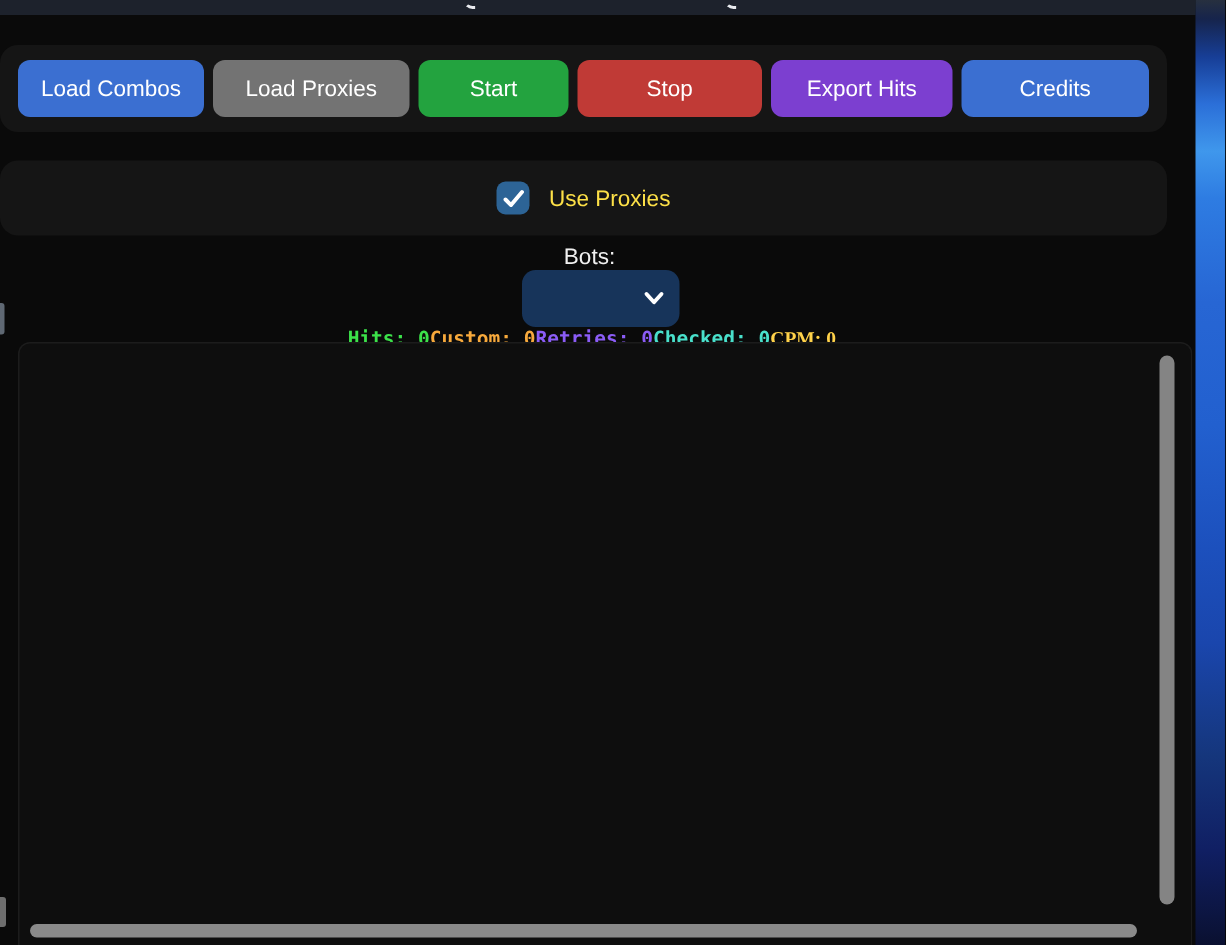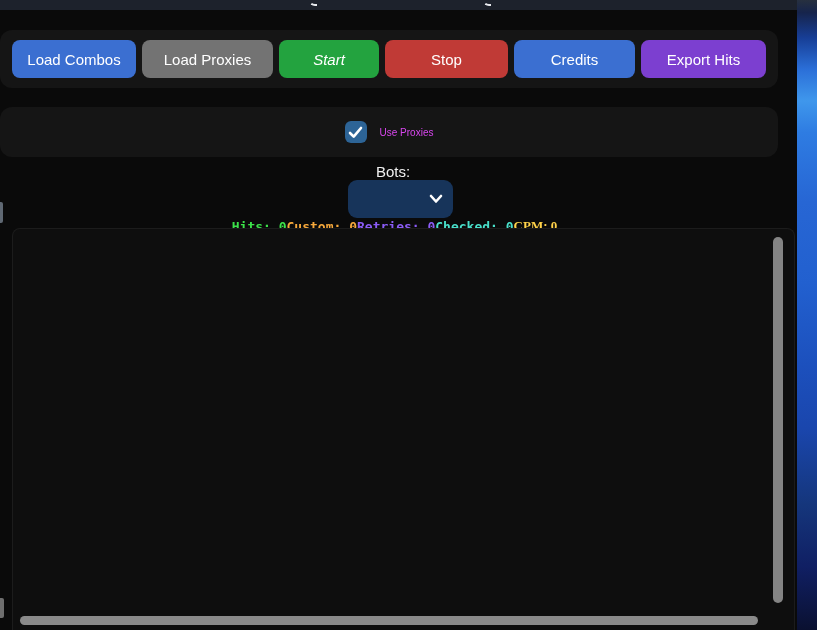--- a/index.html
+++ b/index.html
@@ -45,21 +45,21 @@
   .btn:nth-child(3){width:100px;}
   .btn:nth-child(4){width:123px;}
   .btn:nth-child(5){width:121px;}
   .btn:nth-child(6){width:125px;}
   .proxies{top:107px;height:50px;display:flex;align-items:center;
     justify-content:center;}
   .checkbox{
     width:22px;height:22px;border-radius:6px;background:#2d6496;
     display:flex;align-items:center;justify-content:center;cursor:pointer;
   }
-  .cb-label{color:#d946ef;font-size:10px;margin-left:13px;}
+  .cb-label{color:#fde047;font-size:15px;margin-left:13px;}
   
   .stats-row{
     position:absolute;left:0;top:163px;width:797px;height:52px;
     display:flex;align-items:center;box-sizing:border-box;
     padding-left:13px;padding-right:24px;flex-direction:column;
   }
   .bots-label{color:#f0f0f0;font-size:15px;}
   .select{
     position:relative;margin-left:15px;width:105px;height:38px;
     background:#17345a;border-radius:9px;cursor:pointer;flex-shrink:0;
@@ -104,24 +104,24 @@
 <div class="screen">
 
   <div class="titlebar">
     <span class="desc d1"></span>
     <span class="desc d2"></span>
   </div>
 
   <div class="panel toolbar">
     <button class="btn" style="background: rgb(59, 111, 209);">Load Combos</button>
     <button class="btn" style="background: #737373; text-align: center;">Load Proxies</button>
-    <button class="btn" style="background: rgb(35, 163, 63); font-style: italic;">Start</button>
+    <button class="btn" style="background: rgb(35, 163, 63);">Start</button>
     <button class="btn" style="background: rgb(192, 58, 54);">Stop</button>
+    <button class="btn" style="background: rgb(124, 63, 208);">Export Hits</button>
     <button class="btn" style="background: rgb(59, 111, 209);">Credits</button>
-    <button class="btn" style="background: rgb(124, 63, 208);">Export Hits</button>
   </div>
 
   <div class="panel proxies">
     <span class="checkbox" style="background: rgb(45, 100, 150);">
       <svg width="15" height="13" viewBox="0 0 15 13">
         <polyline points="2,7 5.7,10.7 13,2" fill="none" stroke="#ffffff" stroke-width="2.6" stroke-linecap="round" stroke-linejoin="round"></polyline>
       </svg>
     </span>
     <span class="cb-label">Use Proxies</span>
   </div>

